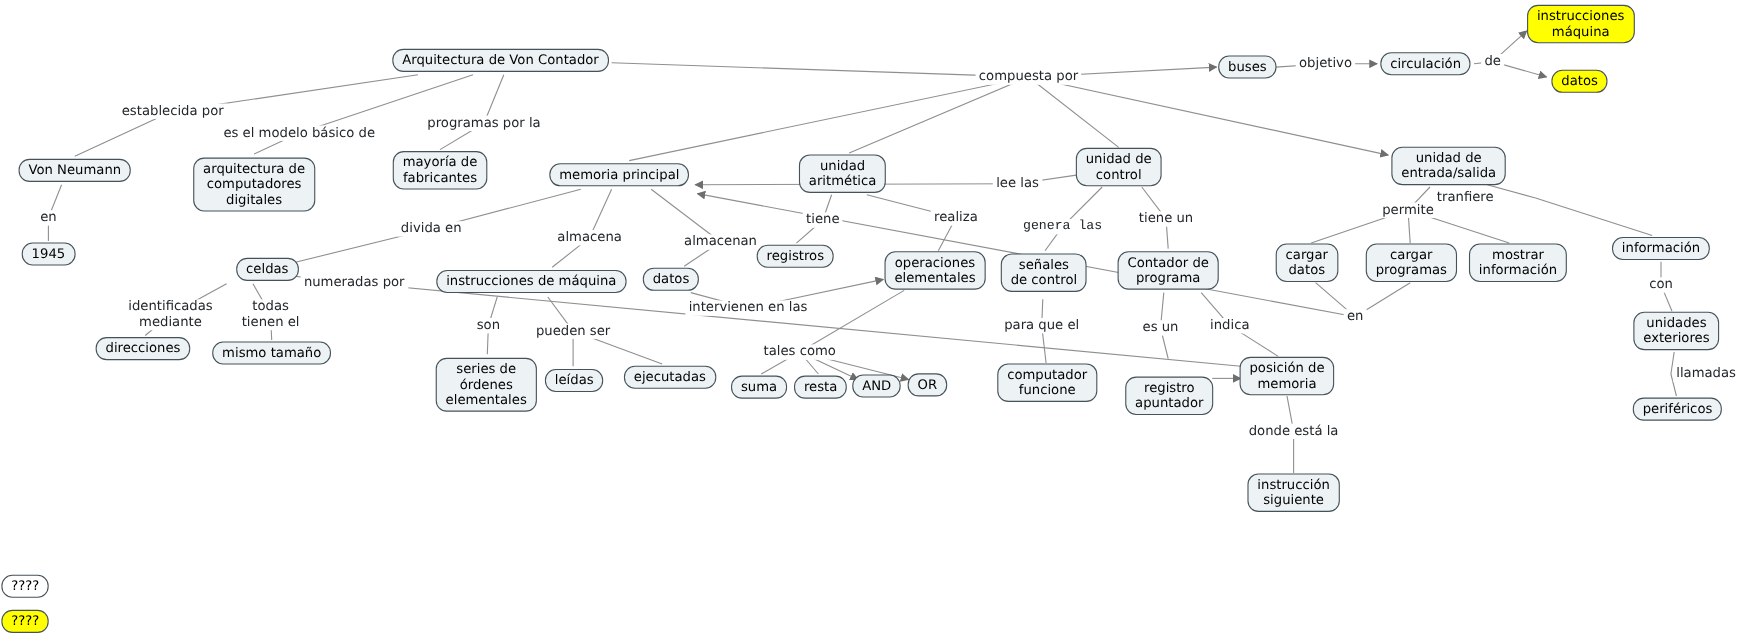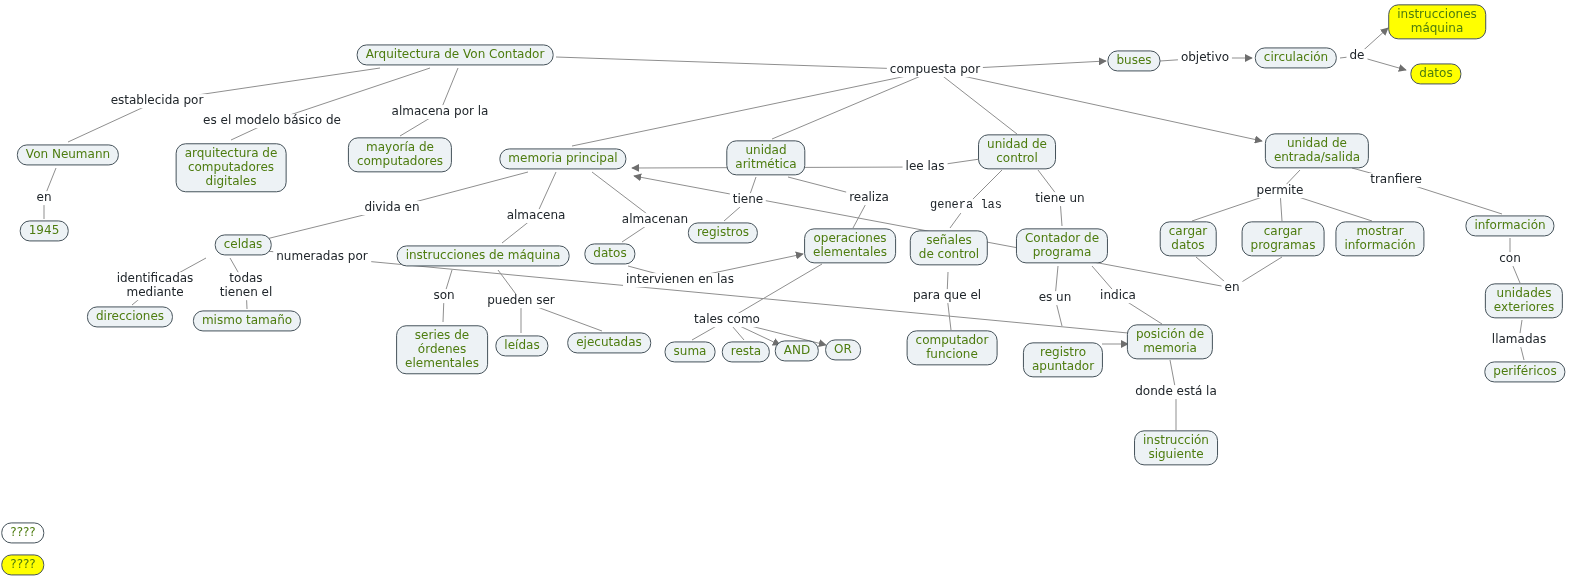--- a/index.html
+++ b/index.html
@@ -14,21 +14,21 @@
   .edge{stroke:#8f8f8f;stroke-width:1;}
   .node{
     position:absolute;
     transform:translate(-50%,-50%);
     background:#edf2f5;
     border:1px solid #45525a;
     border-radius:10px;
     padding:2px 8px 3px 8px;
     font-size:12px;
     line-height:1.18;
-    color:#4d7c0f;
+    color:#000000;
     text-align:center;
     white-space:pre;
     box-sizing:border-box;
   }
   .node.yellow{background:#ffff00;}
   .node.white{background:#ffffff;}
   .edge-label{
     position:absolute;
     transform:translate(-50%,-50%);
     background:#ffffff;
@@ -122,61 +122,61 @@
       <line x1="521" y1="301" x2="602" y2="331" class="edge"></line>
       <line x1="822" y1="264" x2="727" y2="320" class="edge"></line>
       <line x1="727" y1="320" x2="692" y2="340" class="edge"></line>
       <line x1="727" y1="320" x2="744" y2="340" class="edge"></line>
       <line x1="727" y1="320" x2="780" y2="345" class="edge" marker-end="url(#arrow)"></line>
       <line x1="727" y1="320" x2="826" y2="345" class="edge" marker-end="url(#arrow)"></line>
     </svg>
   <div id="labels">
       <div class="edge-label" style="left: 157px; top: 101px;">establecida por</div>
       <div class="edge-label" style="left: 272px; top: 121px;">es el modelo básico de</div>
-      <div class="edge-label" style="left: 440px; top: 112px;">almacena por la</div>
+      <div class="edge-label" style="left: 440px; top: 112px;">programas por la</div>
       <div class="edge-label" style="left: 935px; top: 70px;">compuesta por</div>
       <div class="edge-label" style="left: 1205px; top: 58px;">objetivo</div>
       <div class="edge-label" style="left: 1357px; top: 56px;">de</div>
       <div class="edge-label" style="left: 44px; top: 198px;">en</div>
       <div class="edge-label" style="left: 392px; top: 208px;">divida en</div>
       <div class="edge-label" style="left: 536px; top: 216px;">almacena</div>
       <div class="edge-label" style="left: 655px; top: 220px;">almacenan</div>
       <div class="edge-label" style="left: 748px; top: 200px;">tiene</div>
       <div class="edge-label" style="left: 925px; top: 167px;">lee las</div>
       <div class="edge-label" style="left: 869px; top: 198px;">realiza</div>
       <div class="edge-label" style="left: 966px; top: 206px; font-family: Liberation Mono, monospace;">genera las</div>
       <div class="edge-label" style="left: 1060px; top: 199px;">tiene un</div>
       <div class="edge-label" style="left: 1280px; top: 191px;">permite</div>
-      <div class="edge-label" style="left: 1396px; top: 180px; text-align: right;">tranfiere</div>
+      <div class="edge-label" style="left: 1332px; top: 180px; text-align: right;">tranfiere</div>
       <div class="edge-label" style="left: 322px; top: 257px;">numeradas por</div>
       <div class="edge-label" style="left: 155px; top: 286px;">identificadas
 mediante</div>
       <div class="edge-label" style="left: 246px; top: 286px;">todas
 tienen el</div>
       <div class="edge-label" style="left: 444px; top: 296px;">son</div>
       <div class="edge-label" style="left: 521px; top: 301px;">pueden ser</div>
       <div class="edge-label" style="left: 680px; top: 280px;">intervienen en las</div>
       <div class="edge-label" style="left: 727px; top: 320px;">tales como</div>
       <div class="edge-label" style="left: 947px; top: 296px;">para que el</div>
       <div class="edge-label" style="left: 1055px; top: 298px;">es un</div>
       <div class="edge-label" style="left: 1118px; top: 296px;">indica</div>
       <div class="edge-label" style="left: 1232px; top: 288px;">en</div>
       <div class="edge-label" style="left: 1510px; top: 259px;">con</div>
-      <div class="edge-label" style="left: 1519px; top: 340px;">llamadas</div>
+      <div class="edge-label" style="left: 1551px; top: 340px;">llamadas</div>
       <div class="edge-label" style="left: 1176px; top: 392px;">donde está la</div>
     </div>
   <div id="nodes">
       <div class="node" style="left: 455px; top: 55px;">Arquitectura de Von Contador</div>
       <div class="node" style="left: 68px; top: 155px;">Von Neumann</div>
       <div class="node" style="left: 44px; top: 231px;">1945</div>
       <div class="node" style="left: 231px; top: 168px;">arquitectura de
 computadores
 digitales</div>
       <div class="node" style="left: 400px; top: 155px;">mayoría de
-computadores</div>
+fabricantes</div>
       <div class="node" style="left: 563px; top: 159px;">memoria principal</div>
       <div class="node" style="left: 766px; top: 158px;">unidad
 aritmética</div>
       <div class="node" style="left: 1017px; top: 152px;">unidad de
 control</div>
       <div class="node" style="left: 1134px; top: 61px;">buses</div>
       <div class="node" style="left: 1296px; top: 58px;">circulación</div>
       <div class="node yellow" style="left: 1437px; top: 22px;">instrucciones
 máquina</div>
       <div class="node yellow" style="left: 1436px; top: 74px;">datos</div>

